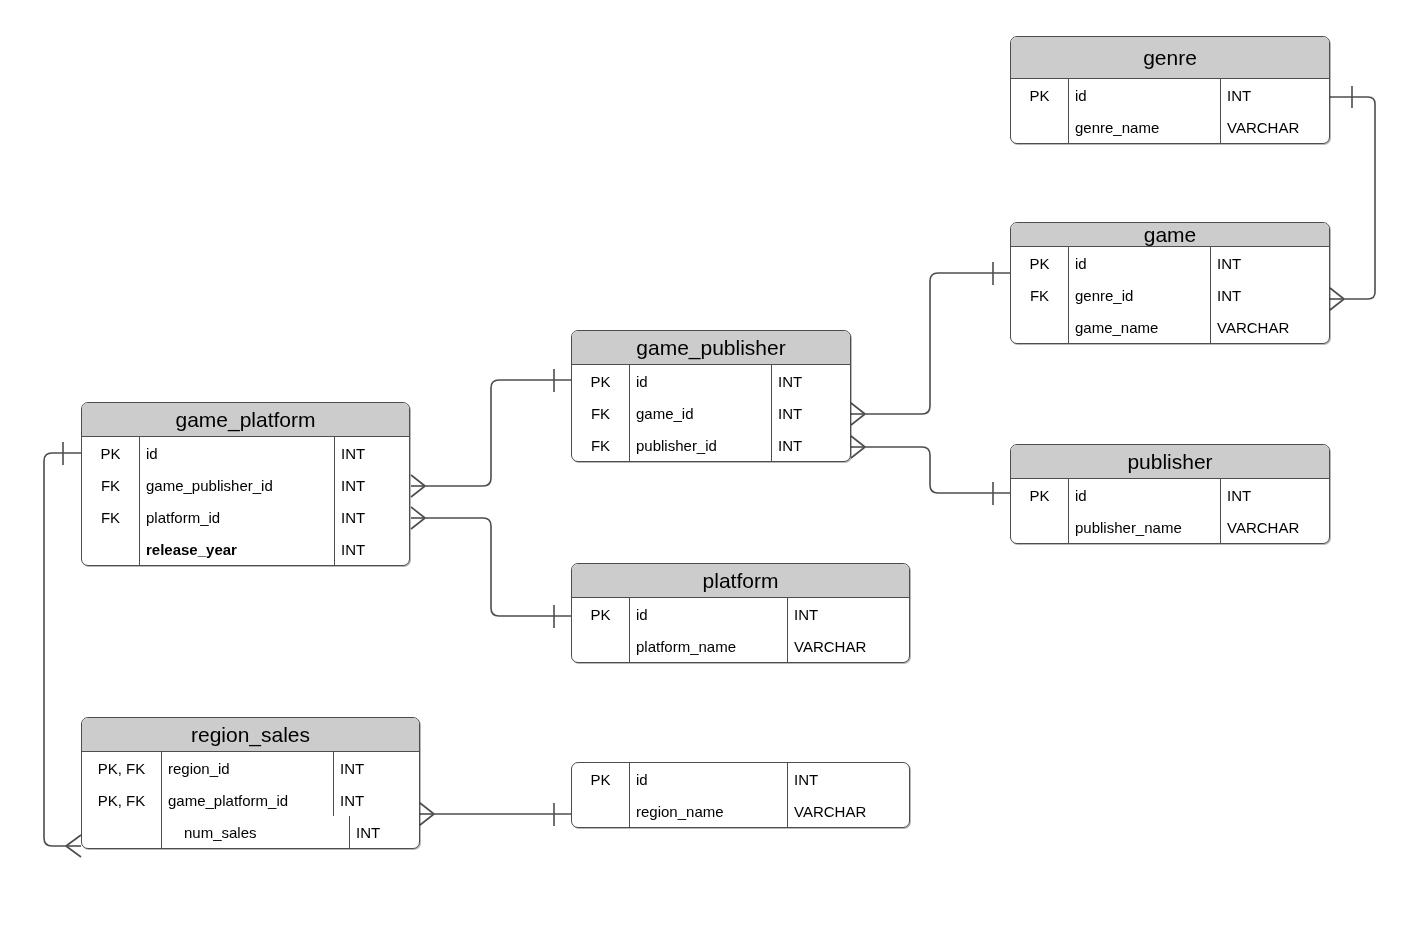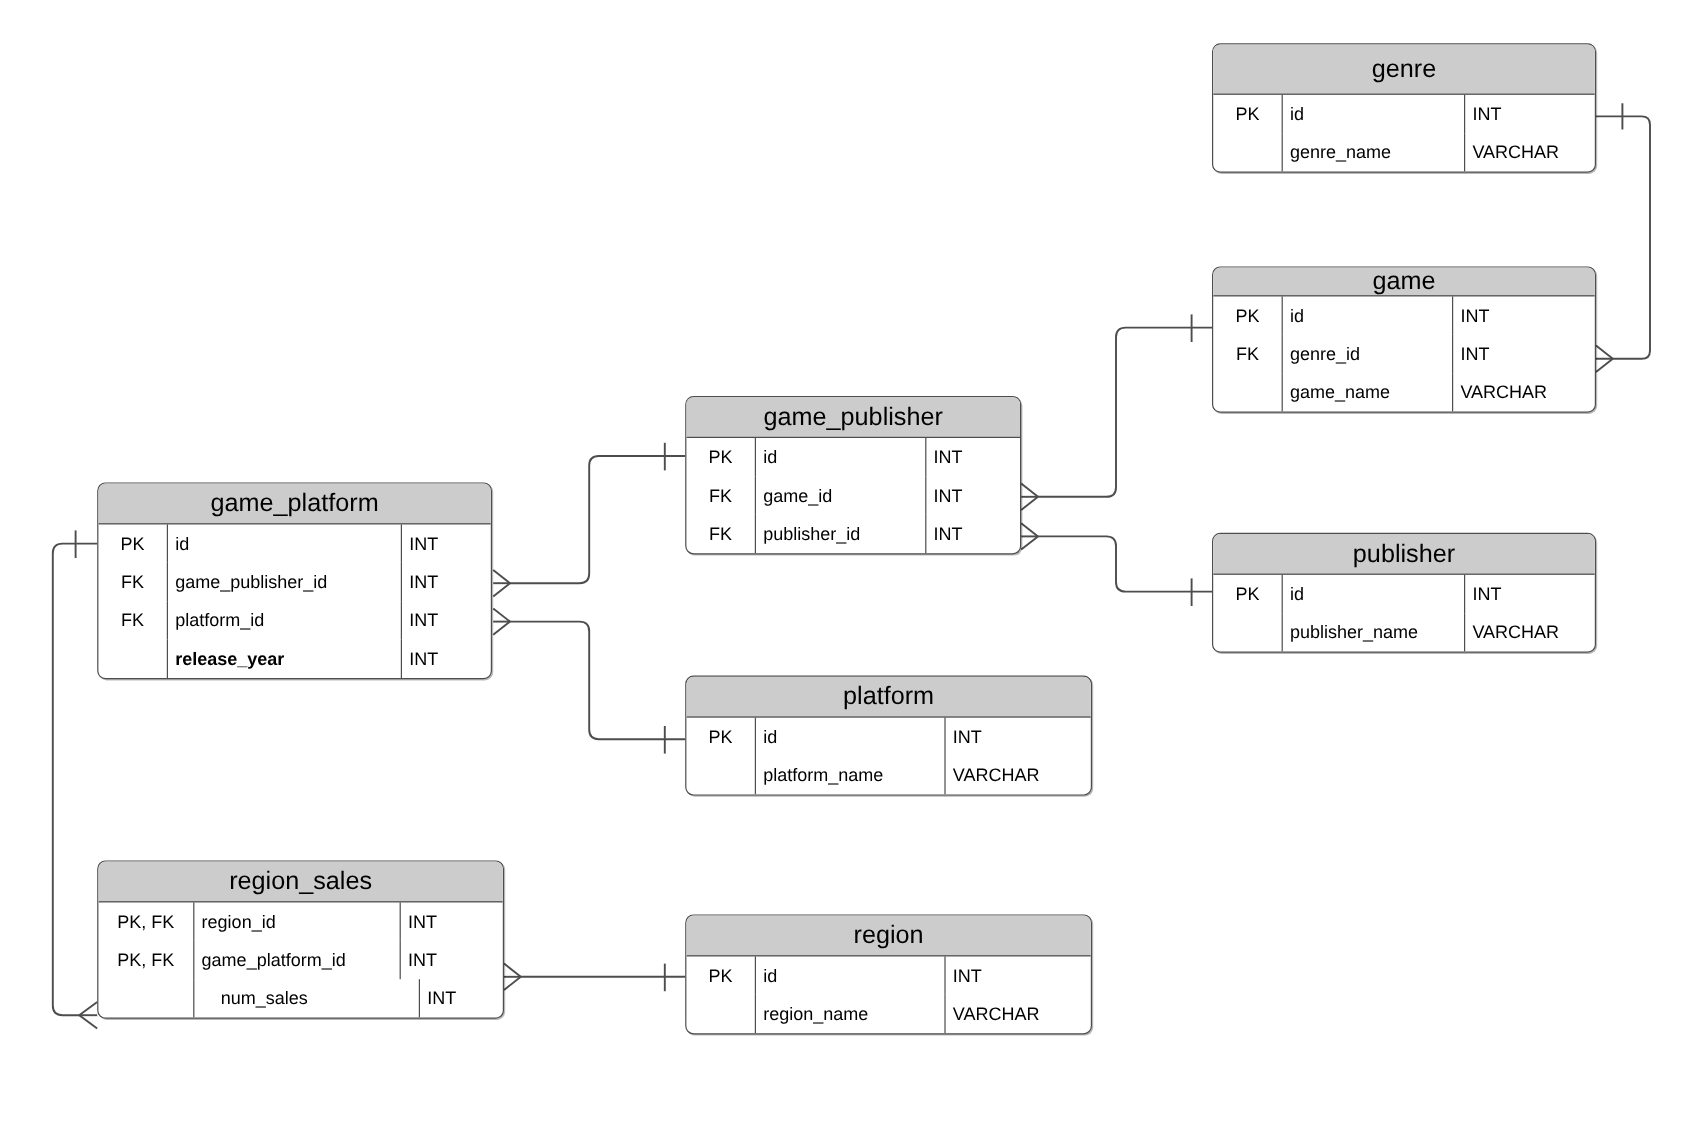--- a/index.html
+++ b/index.html
@@ -282,21 +282,20 @@
           <div class="cell cell-type" style="flex: 1 1 auto; height: 32px;">INT</div>
         </div>
         <div class="entity-row" style="height: 32px;">
           <div class="cell cell-key" style="width: 80px; height: 32px;"></div>
           <div class="cell cell-name" style="width: 172px; height: 32px; margin-left: 16px;">num_sales</div>
           <div class="cell cell-type" style="flex: 1 1 auto; height: 32px;">INT</div>
         </div>
       </div>
     </div>
     <div class="entity" style="left: 571px; top: 762px; width: 339px;">
-      <div class="entity-title" style="height: 34px;">region</div>
       <div class="entity-rows">
         <div class="entity-row" style="height: 32px;">
           <div class="cell cell-key" style="width: 58px; height: 32px;">PK</div>
           <div class="cell cell-name" style="width: 158px; height: 32px;">id</div>
           <div class="cell cell-type" style="flex: 1 1 auto; height: 32px;">INT</div>
         </div>
         <div class="entity-row" style="height: 32px;">
           <div class="cell cell-key" style="width: 58px; height: 32px;"></div>
           <div class="cell cell-name" style="width: 158px; height: 32px;">region_name</div>
           <div class="cell cell-type" style="flex: 1 1 auto; height: 32px;">VARCHAR</div>

